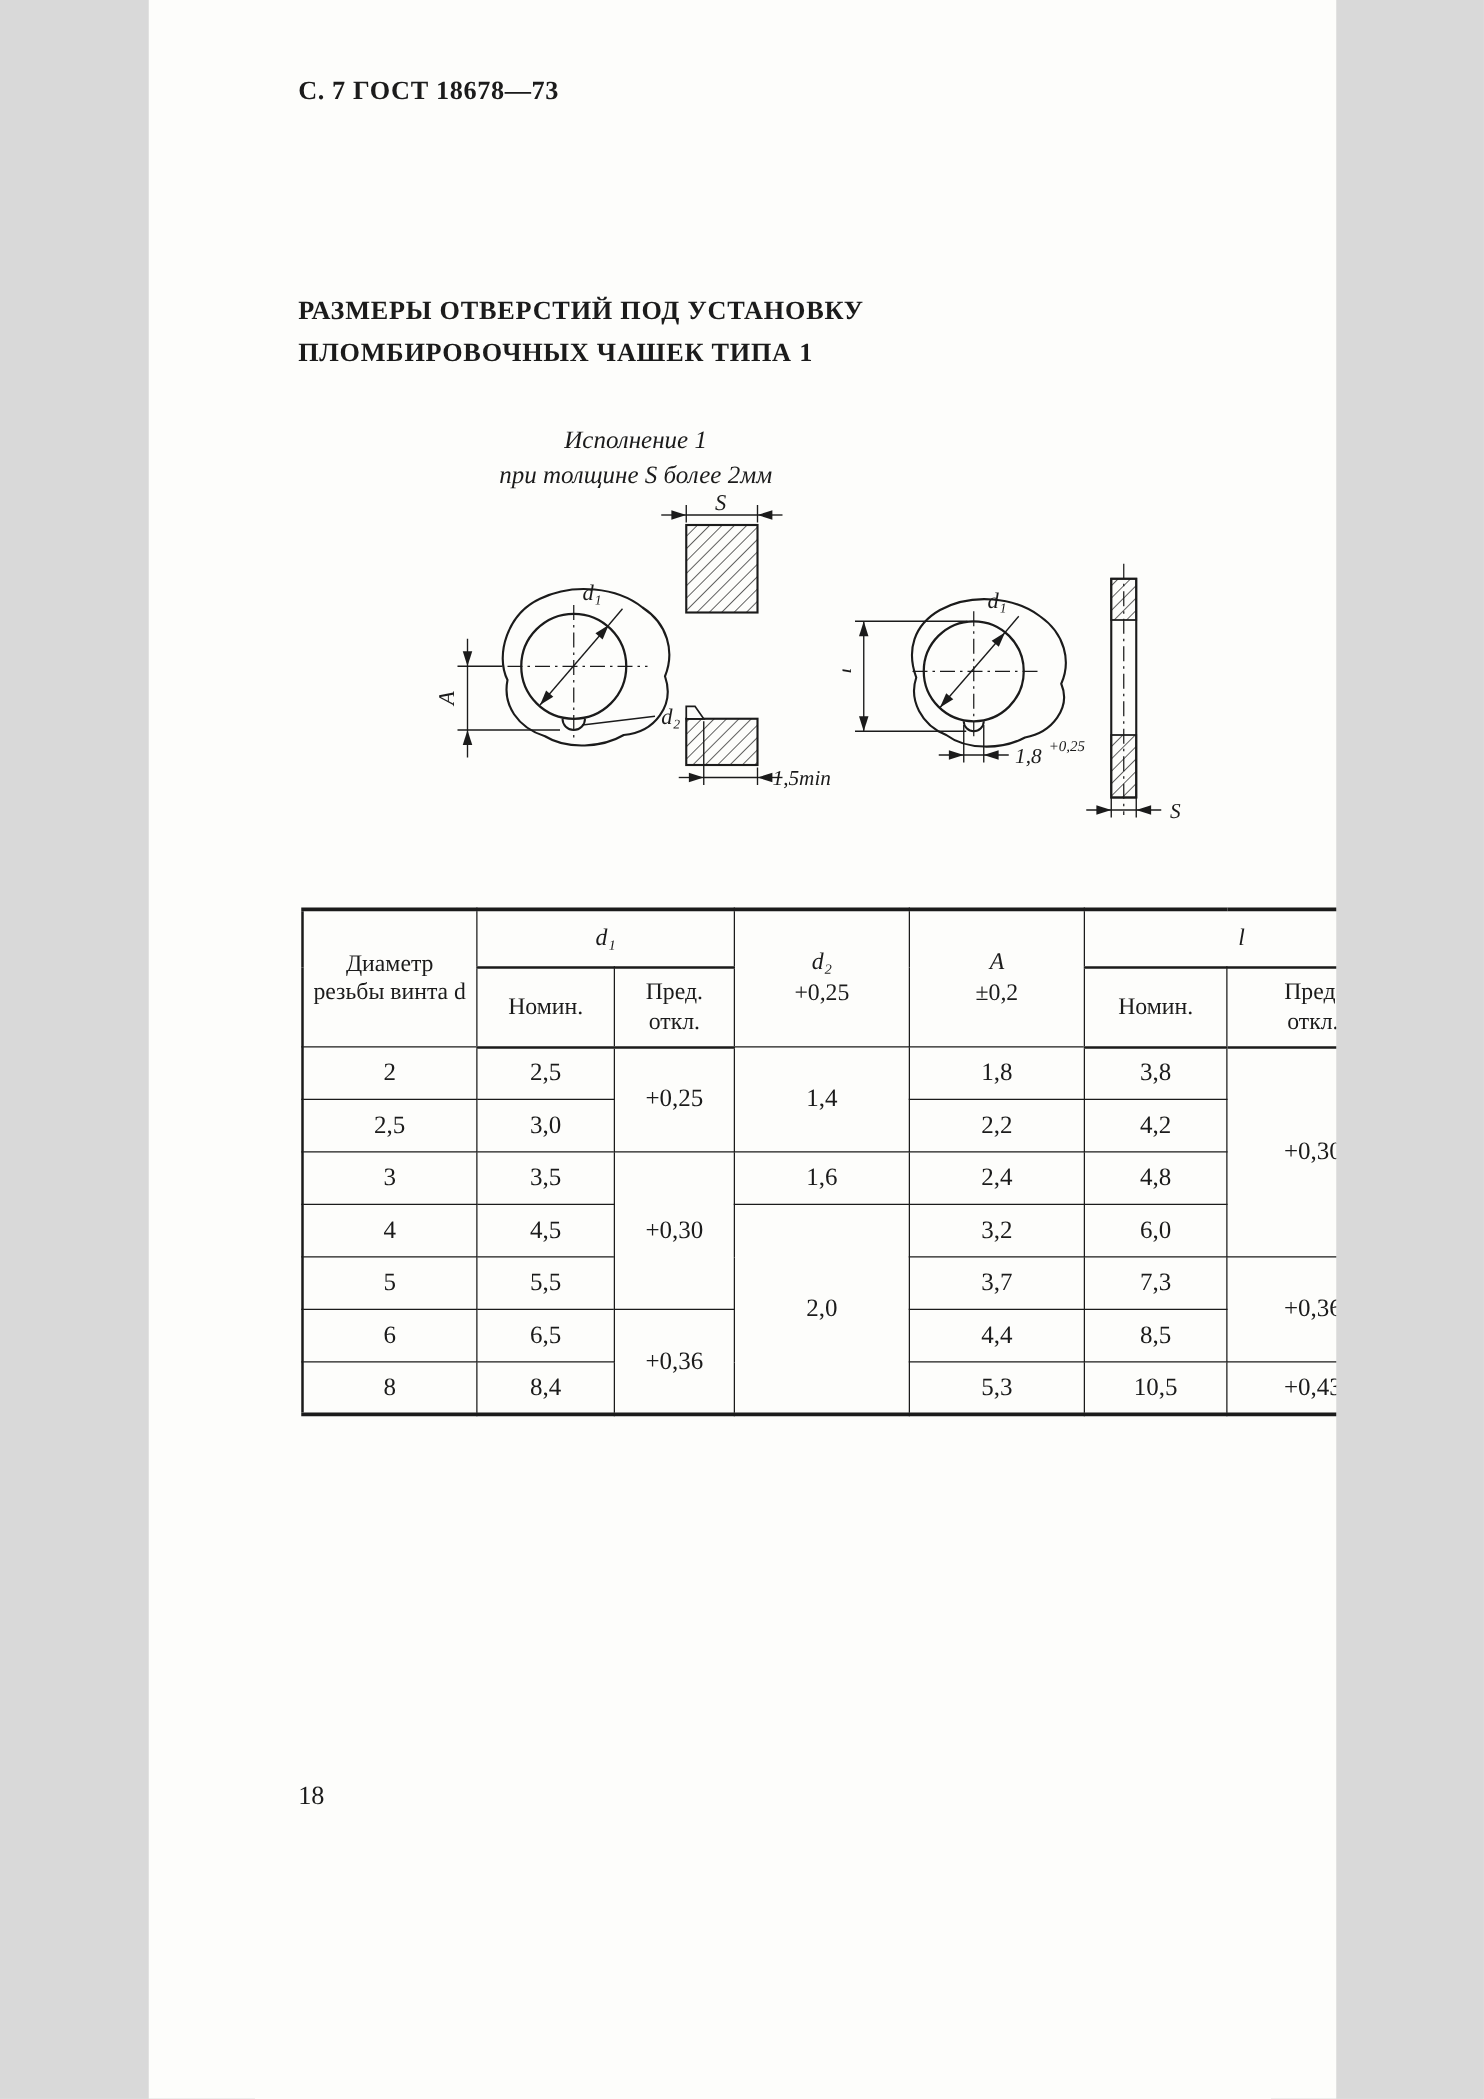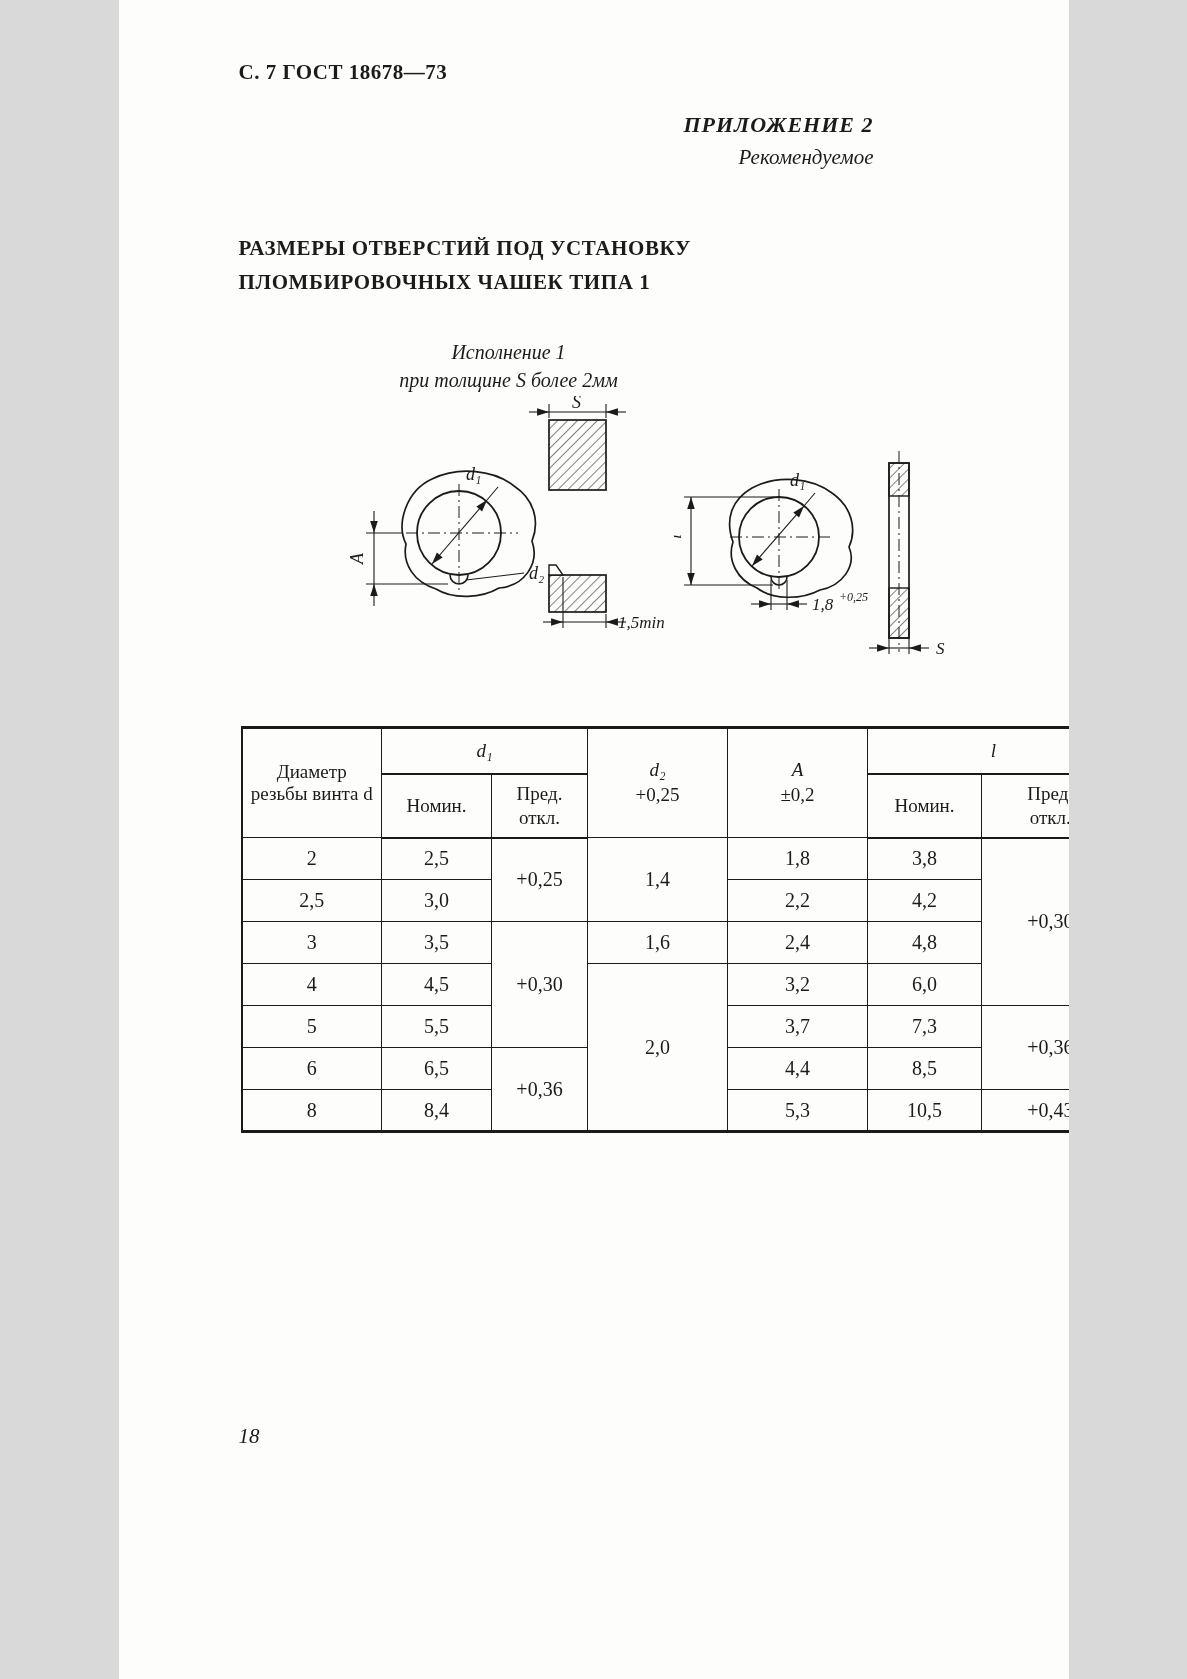--- a/index.html
+++ b/index.html
@@ -39,33 +39,29 @@
     font-weight:normal; padding:2px 4px;
   }
   .dim-table thead tr.hrow1 th { height:46px; font-size:19px; }
   .dim-table thead tr.hrow2 th { height:64px; font-size:19px; }
   .dim-table thead tr.hrow2 th { border-bottom:2.5px solid #1b1b1b; }
   .dim-table thead th.span2 { border-bottom:2.5px solid #1b1b1b; }
   .dim-table tbody tr { height:42px; }
   .ital { font-style:italic; }
   .narrow { display:inline-block; max-width:62px; line-height:1.25; }
   .hdr-stack div { line-height:1.3; }
-  .page-number { position:absolute; left:120px; top:1424px; font-size:21px;font-style:italic; }
+  .page-number { position:absolute; left:120px; top:1424px; font-size:21px; }
 </style>
 </head>
 <body>
 
 <div class="page">
 
   <div class="header-left">С. 7 ГОСТ 18678—73</div>
 
-  <div class="appendix">
-    <div class="appendix-title">ПРИЛОЖЕНИЕ 2</div>
-    <div class="appendix-sub">Рекомендуемое</div>
-  </div>
 
   <div class="doc-title">
     <div>РАЗМЕРЫ ОТВЕРСТИЙ ПОД УСТАНОВКУ</div>
     <div>ПЛОМБИРОВОЧНЫХ ЧАШЕК ТИПА 1</div>
   </div>
 
   <div class="caption caption-left">
     <div>Исполнение 1</div>
     <div>при толщине S более 2мм</div>
   </div>

